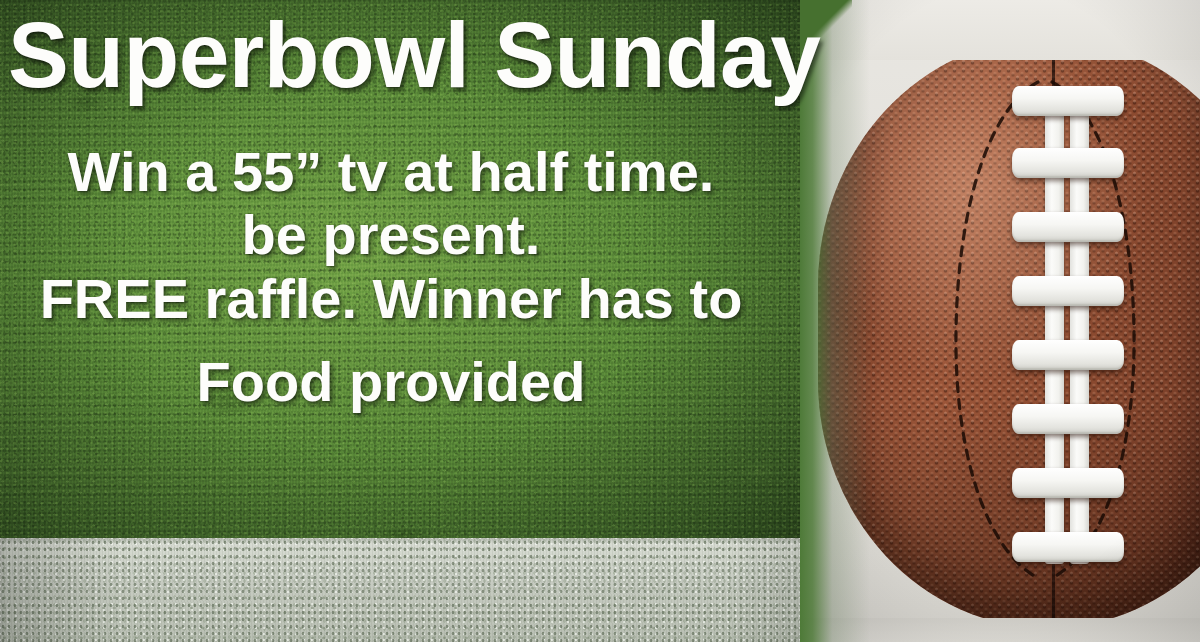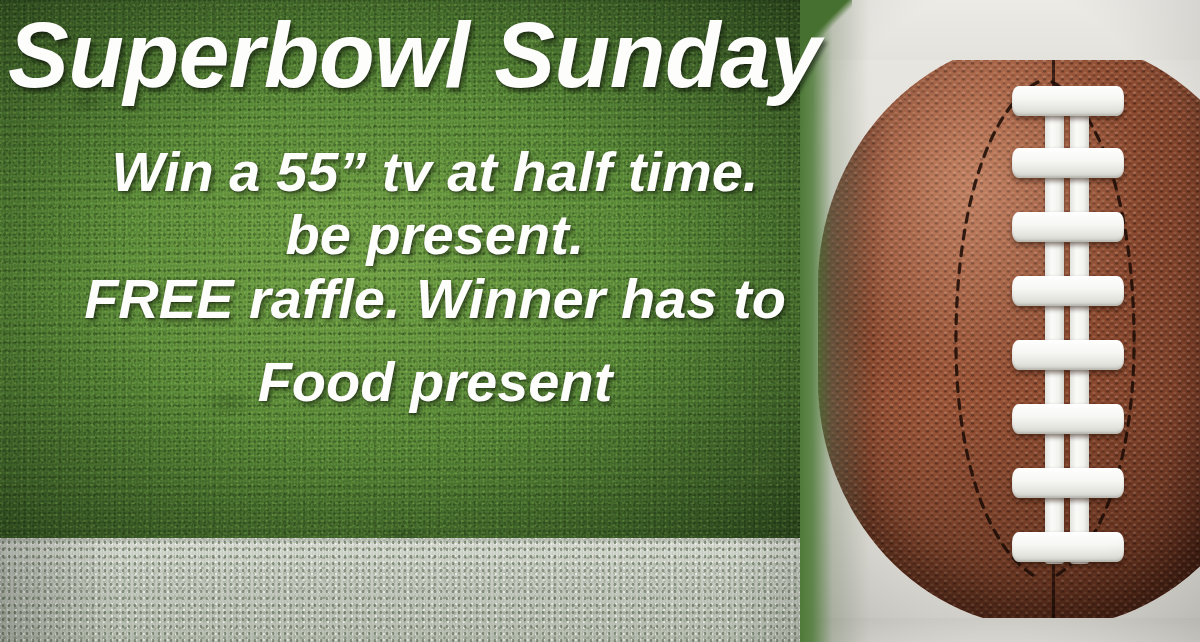--- a/index.html
+++ b/index.html
@@ -288,21 +288,20 @@
   }
 
   
   .text-layer {
     position: absolute;
     left: 0; top: 0;
     width: 782px;
     height: 626px;
     z-index: 20;
     pointer-events: none;
-    font-style: italic;
   }
   .headline {
     position: absolute;
     left: 8px;
     top: 8px;
     width: 810px;
     color: #fdfdfb;
     font-size: 93px;
     font-weight: 700;
     line-height: 1.02;
@@ -320,21 +319,20 @@
     top: 140px;
     width: 782px;
     text-align: center;
     color: #fdfdfb;
     font-size: 56px;
     font-weight: 700;
     line-height: 1.13;
     text-shadow:
       3px 3px 4px rgba(0,0,0,.42),
       0 1px 2px rgba(0,0,0,.32);
-    padding-left: 44px;
   }
   .body-line { display: block; }
   .body-para { margin: 0 0 6px 0; }
   .spacer-sm { height: 14px; }
 </style>
 </head>
 <body>
 
 <div id="poster">
 
@@ -393,19 +391,19 @@
     <div class="headline">Superbowl Sunday</div>
 
     <div class="body-block">
       <p class="body-para">
         <span class="body-line">Win a 55” tv at half time.</span>
         <span class="body-line">be present.</span>
         <span class="body-line">FREE raffle. Winner has to</span>
       </p>
       <div class="spacer-sm"></div>
       <p class="body-para">
-        <span class="body-line">Food present</span>
+        <span class="body-line">Food provided</span>
       </p>
       <div class="spacer-sm"></div>
     </div>
 
   </div>
 </div>
 
 </body></html>

